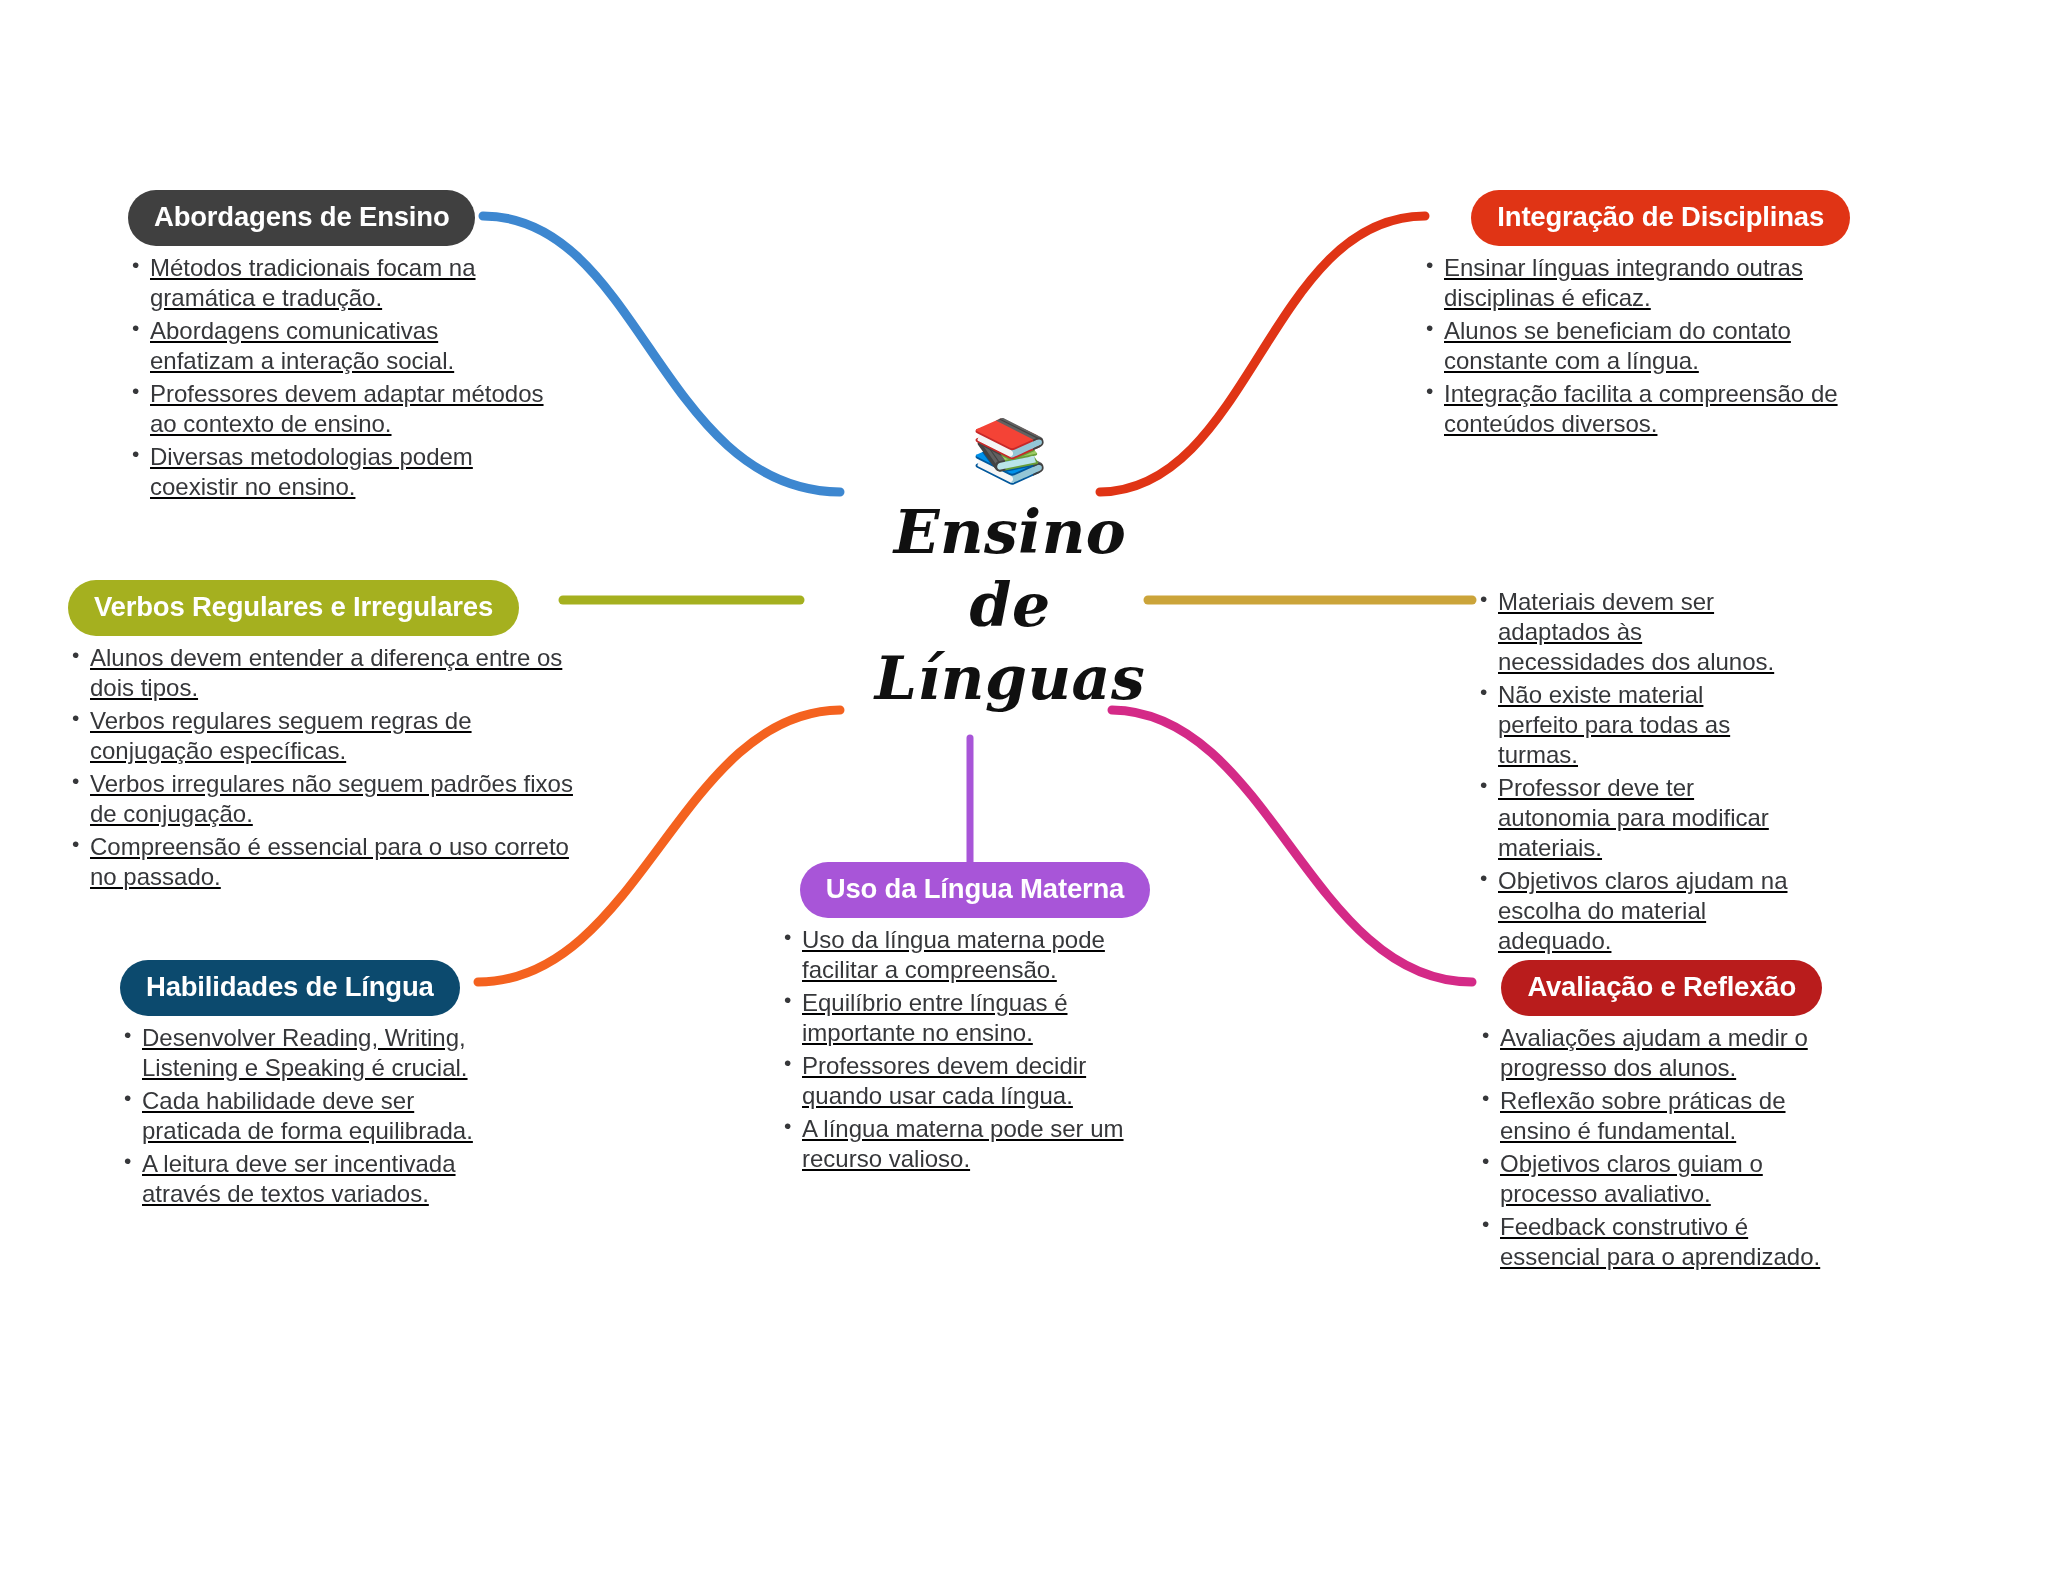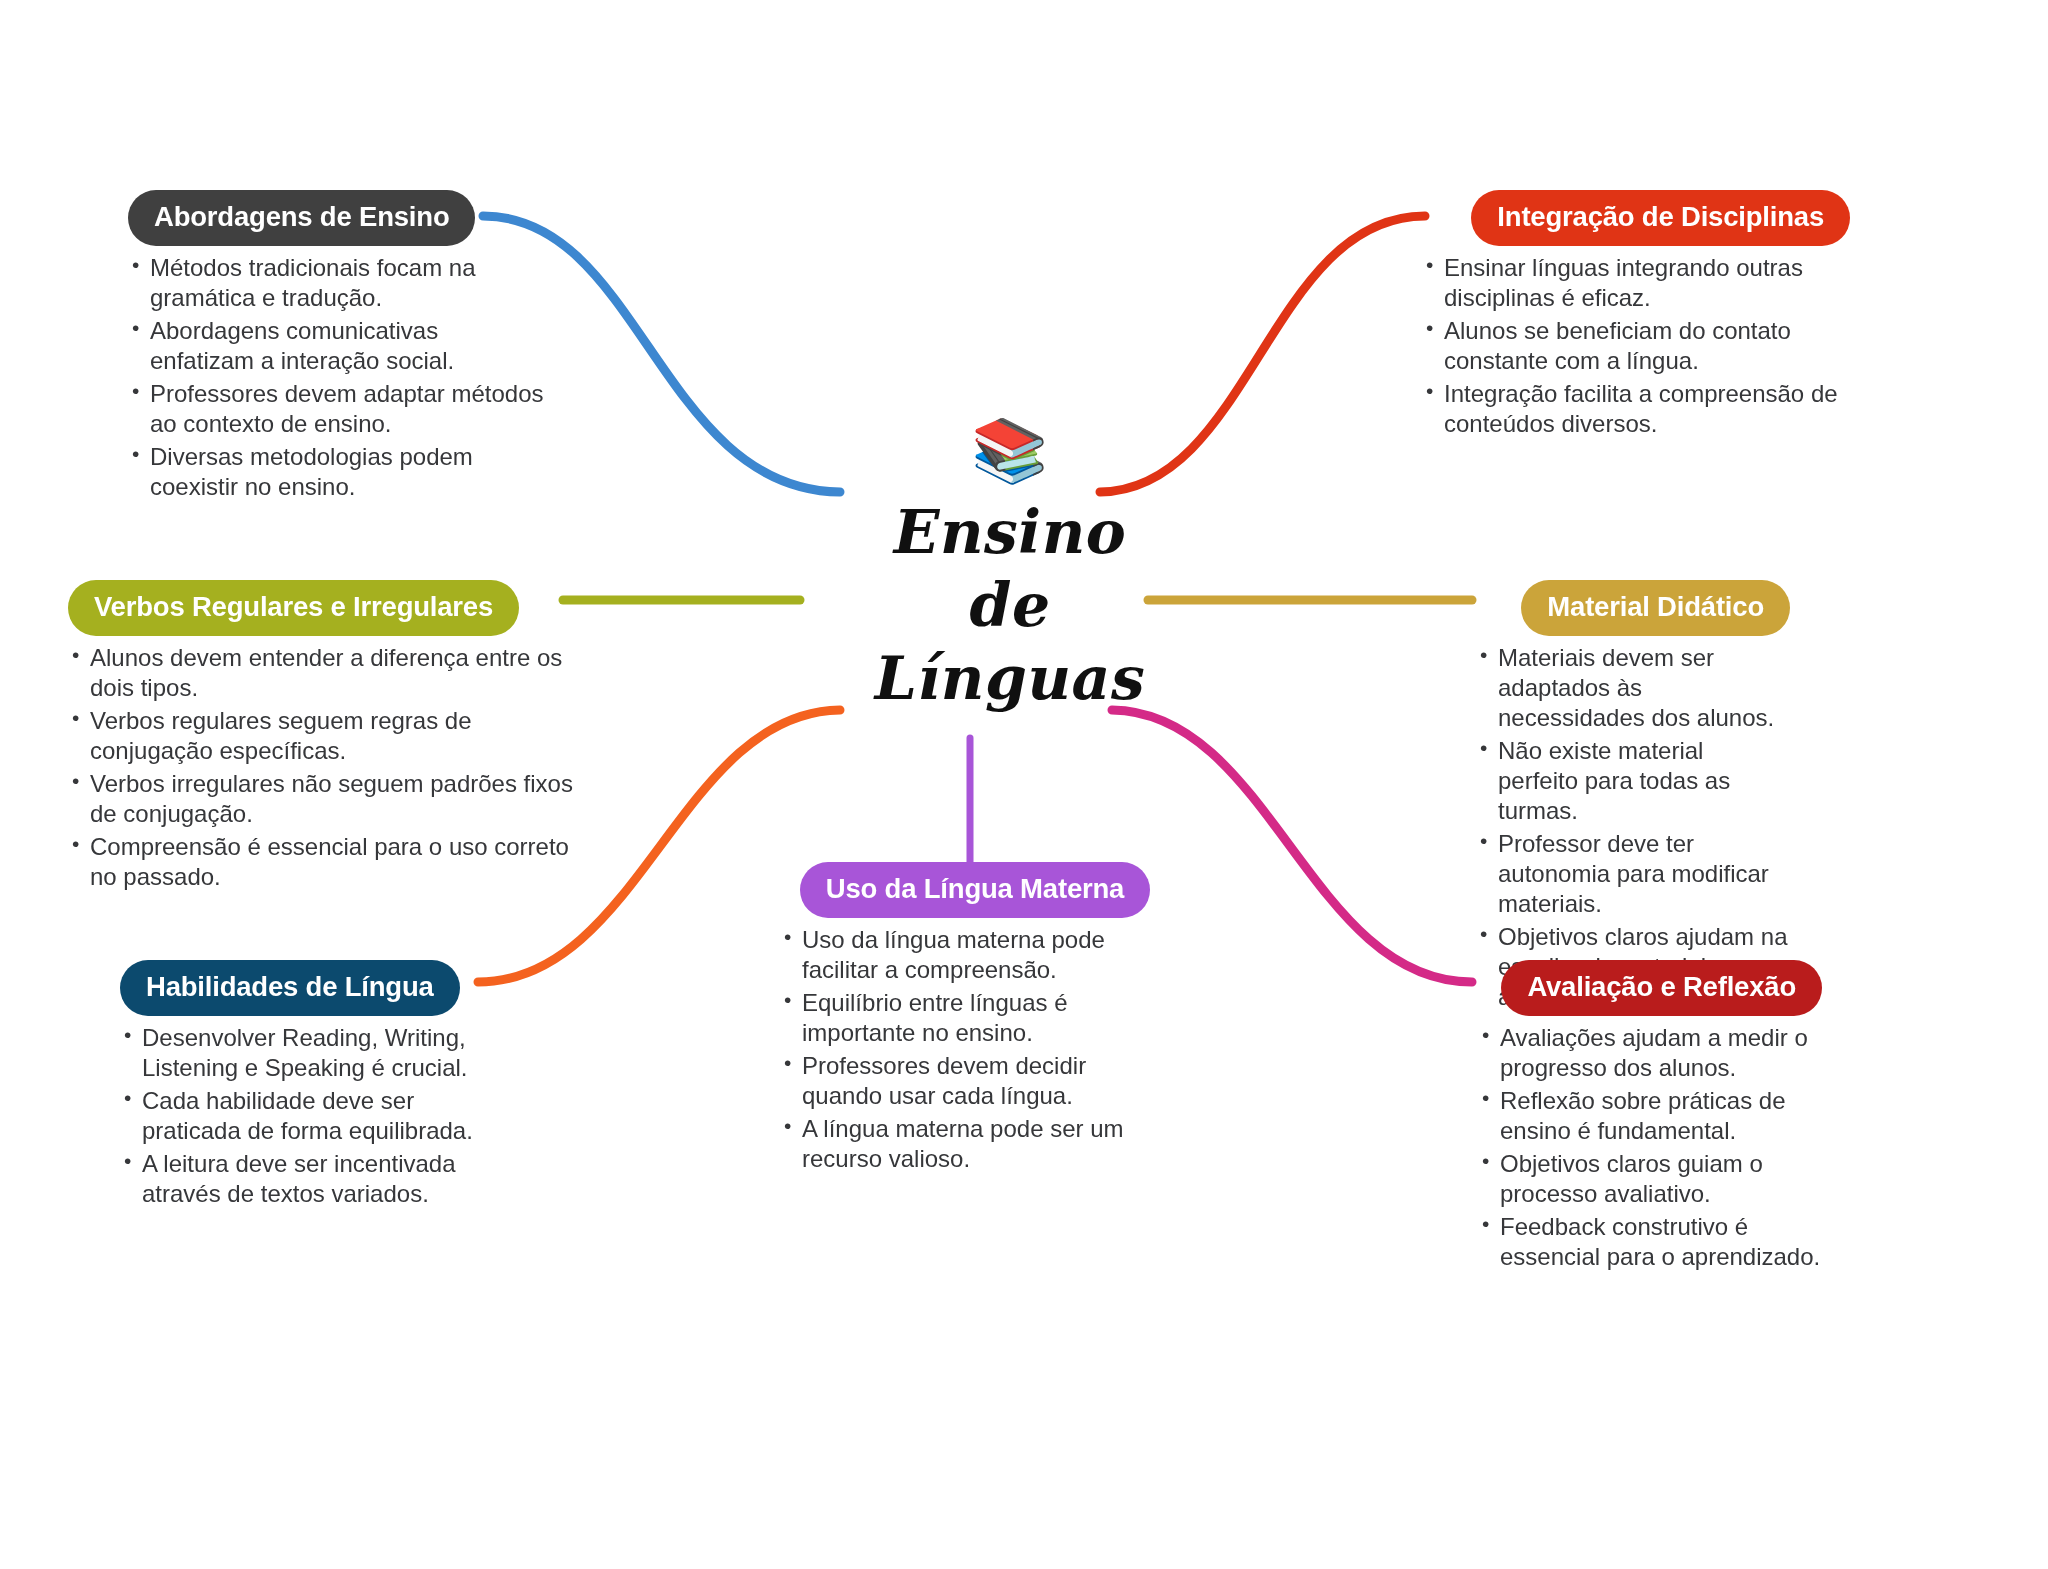--- a/index.html
+++ b/index.html
@@ -79,20 +79,21 @@
     display: flex;
   }
   .pill-wrap.left   { justify-content: flex-start; }
   .pill-wrap.right  { justify-content: flex-end; }
   .pill-wrap.center { justify-content: center; }
 
   ul.points {
     list-style: none;
     margin: 7px 0 0 0;
     padding: 0;
+    text-decoration: underline;
   }
   ul.points li {
     position: relative;
     padding-left: 22px;
     margin-bottom: 3px;
     font-size: 24px;
     line-height: 1.25;
     color: #36373a;
   }
   ul.points li::before {
@@ -181,23 +182,20 @@
     </div>
     <ul class="points">
       <li>Alunos devem entender a diferença entre os dois tipos.</li>
       <li>Verbos regulares seguem regras de conjugação específicas.</li>
       <li>Verbos irregulares não seguem padrões fixos de conjugação.</li>
       <li>Compreensão é essencial para o uso correto no passado.</li>
     </ul>
   </div>
 
   <div class="branch" id="b-material">
-    <div class="pill-wrap right">
-      <div class="pill" style="background: rgb(203, 164, 58);">Material Didático</div>
-    </div>
     <ul class="points">
       <li>Materiais devem ser adaptados às necessidades dos alunos.</li>
       <li>Não existe material perfeito para todas as turmas.</li>
       <li>Professor deve ter autonomia para modificar materiais.</li>
       <li>Objetivos claros ajudam na escolha do material adequado.</li>
     </ul>
   </div>
 
   <div class="branch" id="b-habilidades">
     <div class="pill-wrap left">

